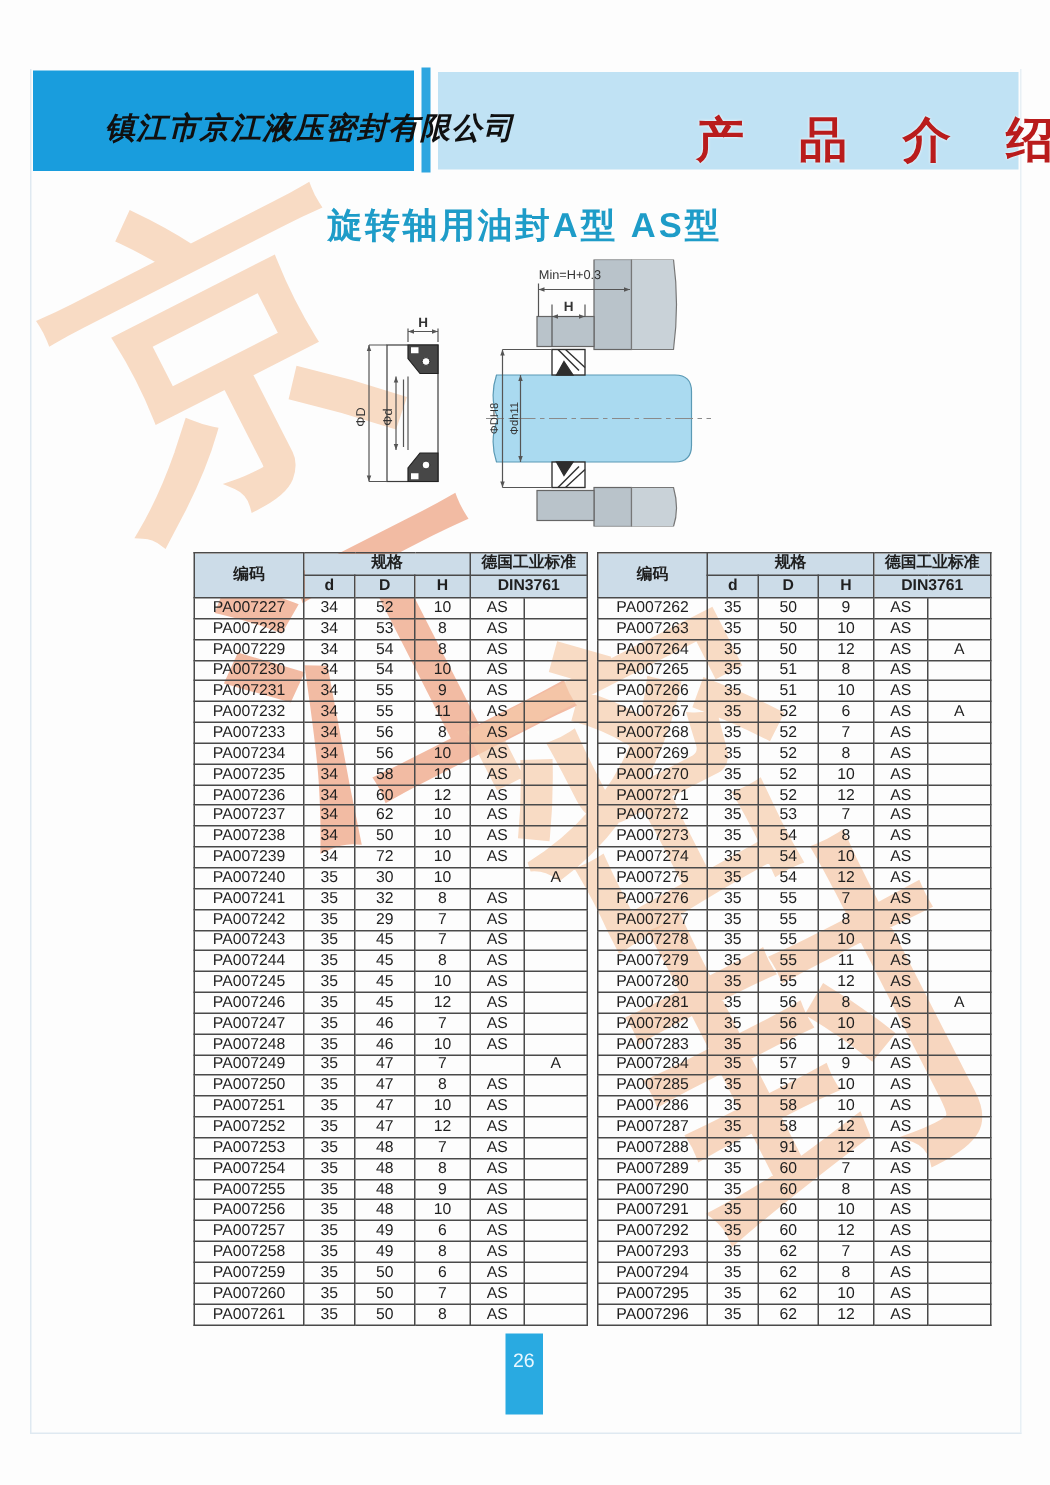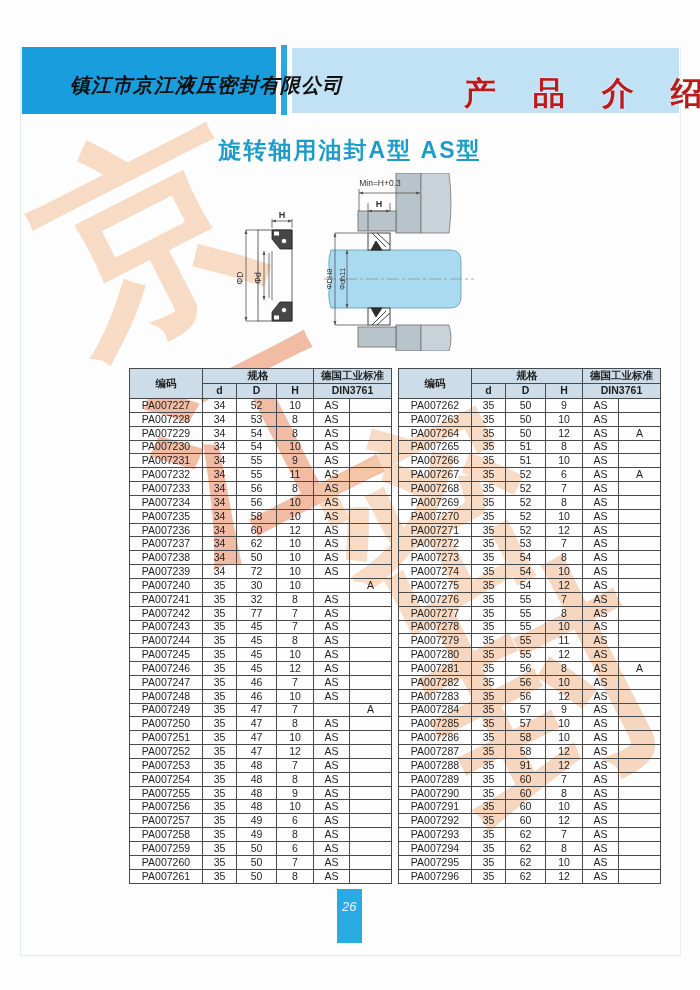--- a/index.html
+++ b/index.html
@@ -64,21 +64,21 @@
     padding:0; line-height:1.05; overflow:hidden; white-space:nowrap;
   }
   table.spec th { background:#ccdce8; height:15px; font-weight:bold; font-size:10.5px; }
   table.spec td { height:13.85px; background:transparent; }
   col.c-code { width:73px; } col.c-d { width:34px; } col.c-D { width:40px; }
   col.c-H { width:37px; } col.c-s1 { width:36px; } col.c-s2 { width:42px; }
   
   .page-num-box {
     position:absolute; left:337px; top:889px; width:25px; height:54px;
     background:#29aae1; z-index:3; color:#e8f7ff;
-    font-size:13px; padding:10px 0 4px 5px;font-style:italic;
+    font-size:13px; padding:10px 0 4px 5px;
   }
 </style>
 </head>
 <body>
 
 <div class="page-frame"></div>
 
 <span class="wm wm1">京</span>
 <span class="wm wm2">江</span>
 <span class="wm wm3">密</span>
@@ -315,21 +315,21 @@
           <td>PA007241</td>
           <td>35</td>
           <td>32</td>
           <td>8</td>
           <td>AS</td>
           <td></td>
         </tr>
         <tr>
           <td>PA007242</td>
           <td>35</td>
-          <td>77</td>
+          <td>29</td>
           <td>7</td>
           <td>AS</td>
           <td></td>
         </tr>
         <tr>
           <td>PA007243</td>
           <td>35</td>
           <td>45</td>
           <td>7</td>
           <td>AS</td>

